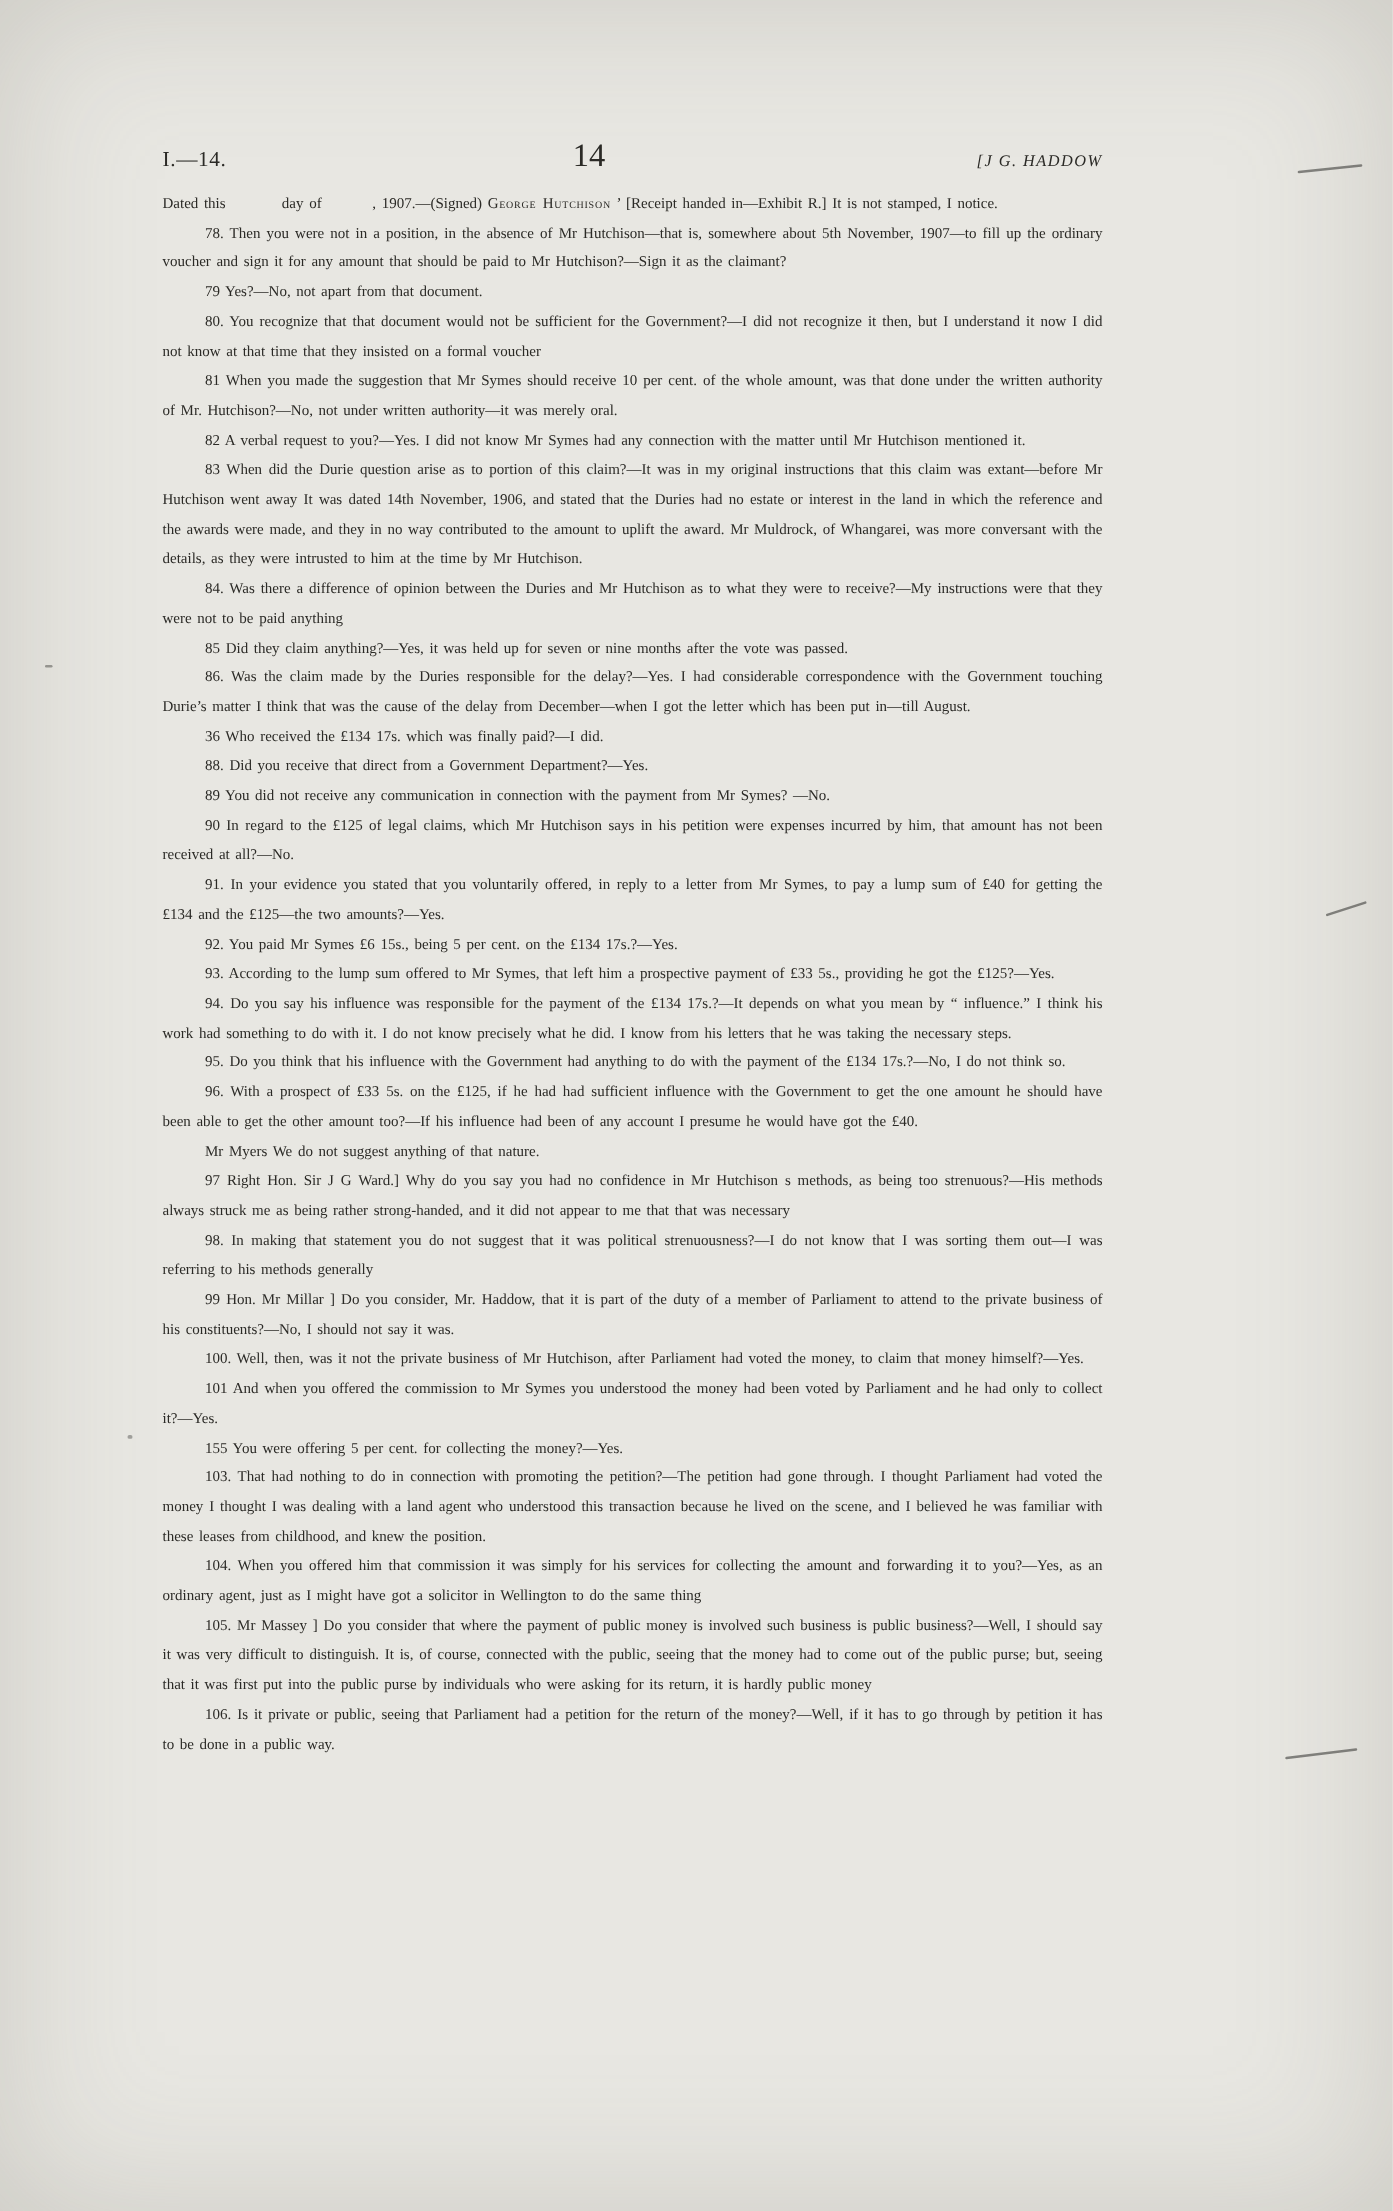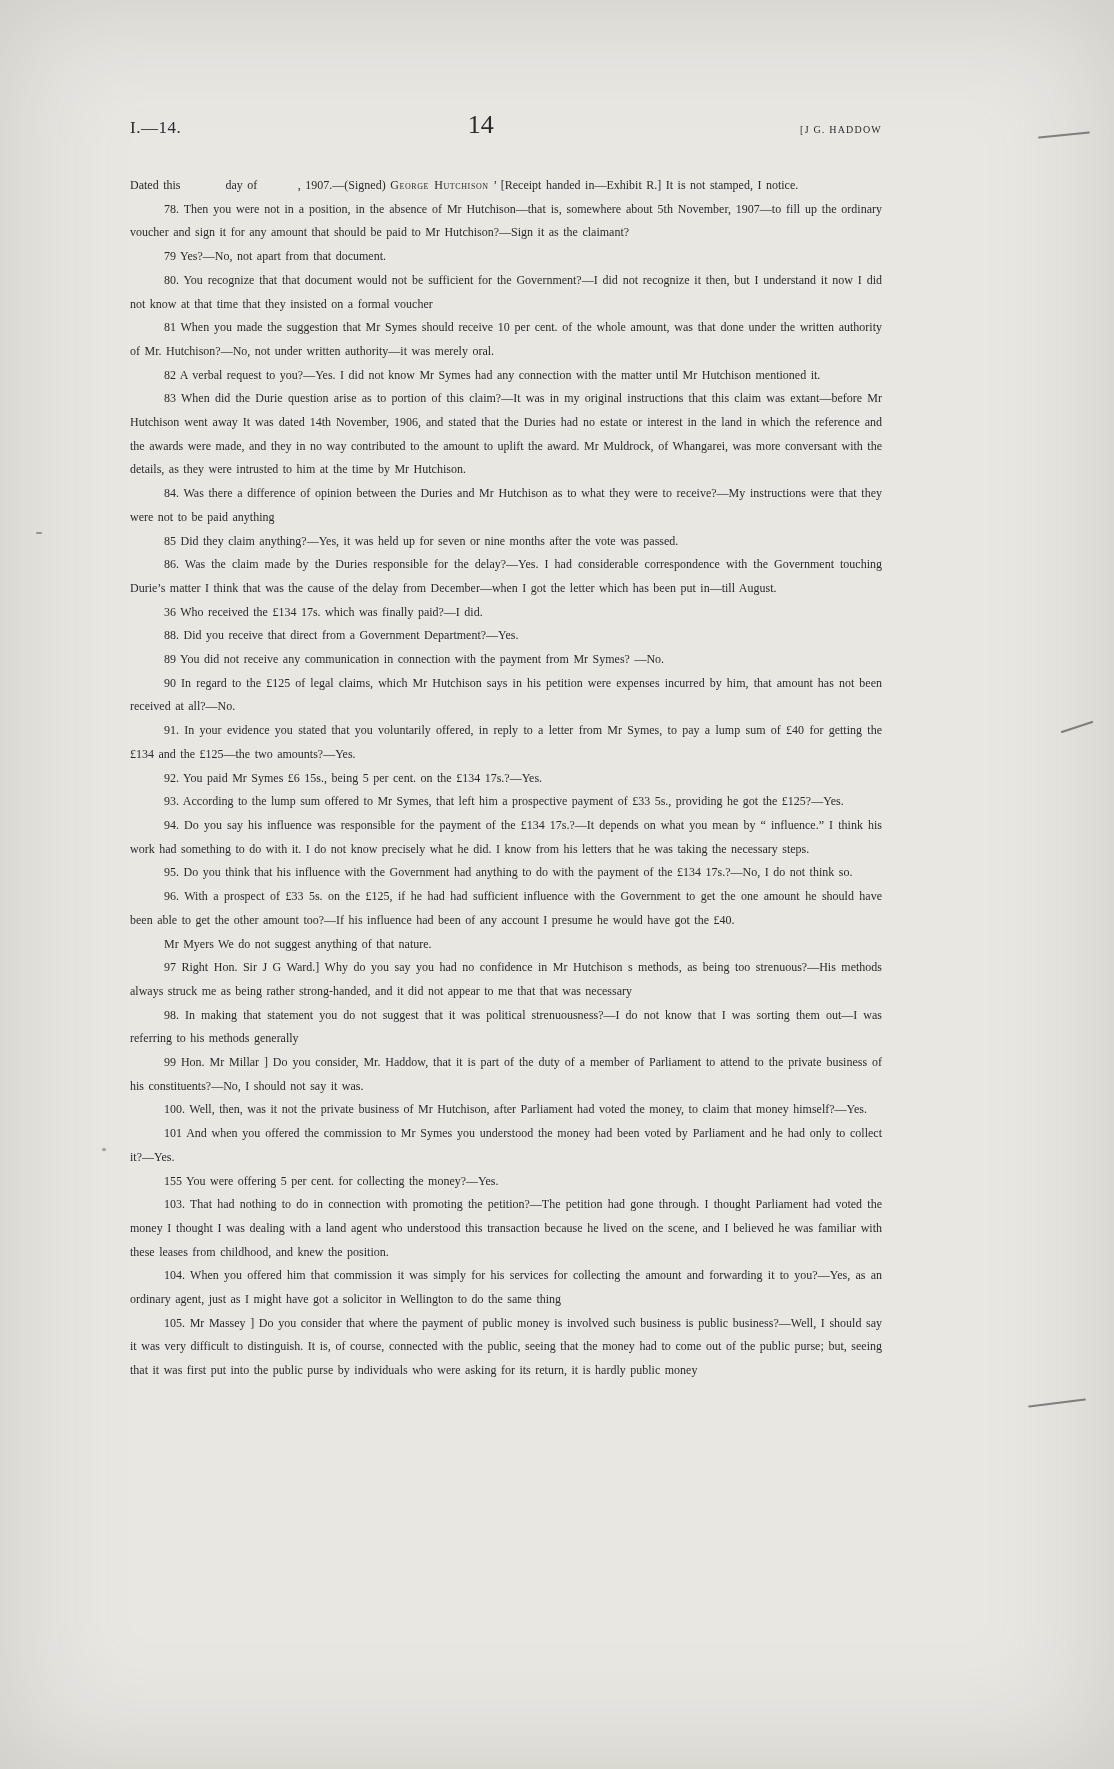--- a/index.html
+++ b/index.html
@@ -24,34 +24,35 @@
   .page {
     position: absolute;
     top: 110px;
     left: 130px;
     width: 752px;
   }
   .page-header {
     display: flex;
     justify-content: space-between;
     align-items: baseline;
-    margin-bottom: 34px;
+    margin-bottom: 11px;
   }
   .hdr-left {
     font-size: 17px;
     letter-spacing: 0.5px;
   }
   .hdr-center {
     font-size: 26px;
     position: relative;
     left: -10px;
   }
   .hdr-right {
-    font-size: 10px;
+    font-size: 13px;
     letter-spacing: 1.2px;
+    font-style: italic;
   }
   .transcript p {
     margin: 0;
     font-size: 12px;
     line-height: 23.7px;
     text-align: justify;
     word-spacing: 1.5px;
   }
   .transcript p.indent {
     text-indent: 34px;
@@ -112,14 +113,15 @@
       <p class="indent"><span class="italic">Mr  Myers</span><span>   We do not suggest anything of that nature.</span></p>
       <p class="indent"><span>97  </span><span class="italic">Right Hon. Sir J  G  Ward.]</span><span> Why do you say you had no confidence in Mr  Hutchison s methods, as being too strenuous?—His methods always struck me as being rather strong-handed, and it did not appear to me that that was necessary</span></p>
       <p class="indent"><span>98. In making that statement you do not suggest that it was political strenuousness?—I do not know that I was sorting them out—I was referring to his methods generally</span></p>
       <p class="indent"><span>99  </span><span class="italic">Hon. Mr  Millar ]</span><span> Do you consider, Mr. Haddow, that it is part of the duty of a member of Parliament to attend to the private business of his constituents?—No, I should not say it was.</span></p>
       <p class="indent"><span>100. Well, then, was it not the private business of Mr  Hutchison, after Parliament had voted the money, to claim that money himself?—Yes.</span></p>
       <p class="indent"><span>101  And when you offered the commission to Mr  Symes you understood the money had been voted by Parliament and he had only to collect it?—Yes.</span></p>
       <p class="indent"><span>155  You were offering 5 per cent. for collecting the money?—Yes.</span></p>
       <p class="indent"><span>103. That had nothing to do in connection with promoting the petition?—The petition had gone through.  I thought Parliament had voted the money   I thought I was dealing with a land agent who understood this transaction because he lived on the scene, and I believed he was familiar with these leases from childhood, and knew the position.</span></p>
       <p class="indent"><span>104. When you offered him that commission it was simply for his services for collecting the amount and forwarding it to you?—Yes, as an ordinary agent, just as I might have got a solicitor in Wellington to do the same thing</span></p>
       <p class="indent"><span>105. </span><span class="italic">Mr  Massey ]</span><span> Do you consider that where the payment of public money is involved such business is public business?—Well, I should say it was very difficult to distinguish.  It is, of course, connected with the public, seeing that the money had to come out of the public purse; but, seeing that it was first put into the public purse by individuals who were asking for its return, it is hardly public money</span></p>
+      <p class="indent"><span>106. Is it private or public, seeing that Parliament had a petition for the return of the money?—Well, if it has to go through by petition it has to be done in a public way.</span></p>
     </div>
 </div>
 
 </body></html>

